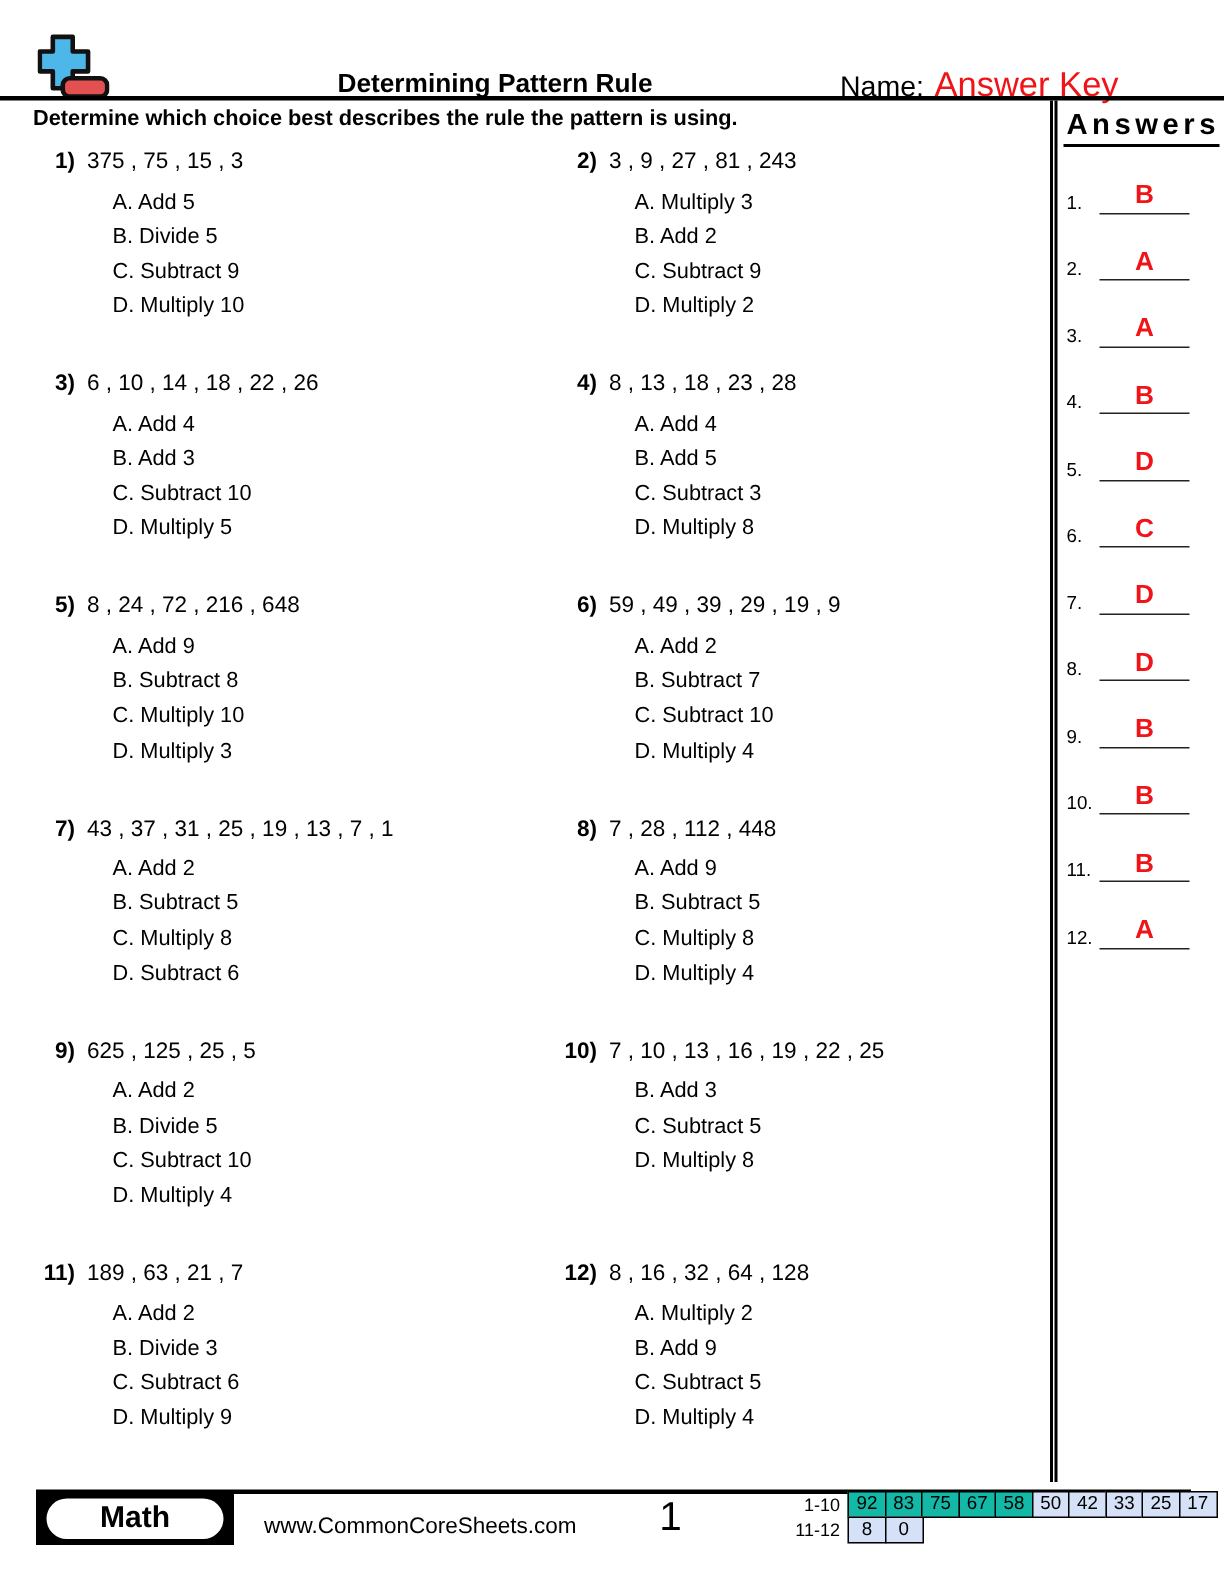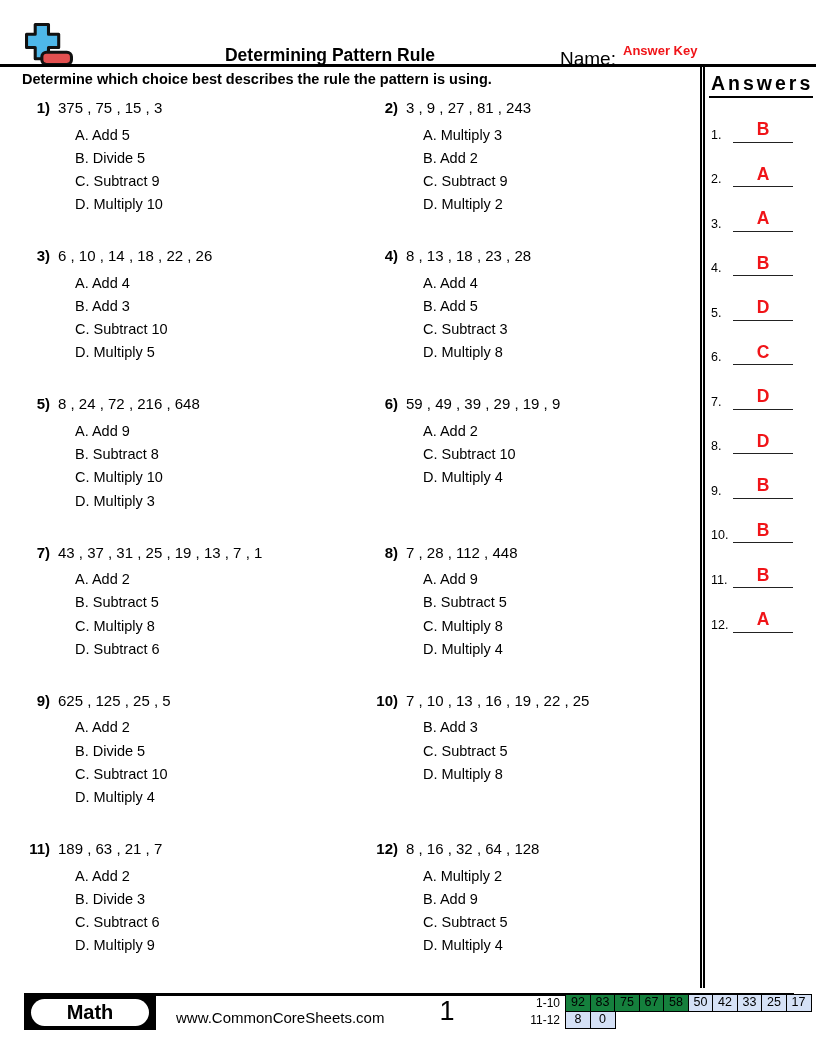--- a/index.html
+++ b/index.html
@@ -17,21 +17,21 @@
     --logo-blue: #4eb7e9;
     --logo-red: #e35050;
   }
 
   
   .logo { position: absolute; left: 25px; top: 22px; width: 48px; height: 45px; }
   .logo .plus { fill: var(--logo-blue); stroke: #111; stroke-width: 3; stroke-linejoin: round; }
   .logo .minus { fill: var(--logo-red); stroke: #111; stroke-width: 3; }
   .title { position: absolute; left: 0; top: 45px; width: 660px; text-align: center; font-size: 17.5px; font-weight: bold; }
   .name-label { position: absolute; left: 560px; top: 48px; font-size: 19px; }
-  .answer-key { position: absolute; left: 623px; top: 43px; font-size: 13px; font-weight: 700; color: var(--red); }
+  .answer-key { position: absolute; left: 623px; top: 43px; font-size: 23px; font-weight: 400; color: var(--red); }
   .header-rule { position: absolute; left: 0; top: 64px; width: 816px; height: 3px; background: #000; }
   .instruction { position: absolute; left: 22px; top: 71px; width: 670px; font-size: 14.5px; font-weight: 700; }
 
   
   #questions-area {
     position: absolute; left: 24px; top: 96px; width: 672px;
     display: grid; grid-template-columns: 348px 324px; grid-auto-rows: 148.2px;
   }
   .q-line { display: flex; margin-top: 3px; }
   .q-num { width: 26px; min-width: 26px; text-align: right; font-weight: 700; font-size: 15px; }
@@ -67,21 +67,21 @@
   .url { position: absolute; left: 176px; top: 1009px; font-size: 15px; }
   .page-num { position: absolute; left: 397px; top: 996px; width: 100px; text-align: center; font-size: 27px; }
 
   .score { position: absolute; left: 504px; top: 994px; }
   .score-row { display: flex; }
   .score-row.r2 { margin-top: -1.5px; }
   .score-label { width: 56px; min-width: 56px; text-align: right; padding-right: 5px; font-size: 12px; line-height: 18px; }
   .score-cell {
     width: 26px; min-width: 26px; height: 18px; box-sizing: border-box;
     border: 1.5px solid #000; margin-left: -1.5px;
-    text-align: center; font-size: 12.5px; line-height: 15px; background: #15803d;
+    text-align: center; font-size: 12.5px; line-height: 15px; background: #14b8a6;
   }
   .score-cell:first-of-type { margin-left: 0; }
   .score-cell.hl { background: var(--hl); }
 </style>
 </head>
 <body>
 
 <svg class="logo" viewBox="0 0 47 42">
   <path class="plus" d="M10 1.5 L23 1.5 L23 11 L33 11 L33 24 L23 24 L23 35 L10 35 L10 24 L1.5 24 L1.5 11 L10 11 Z"></path>
   <rect class="minus" x="16.5" y="28.5" width="29" height="12" rx="4.5"></rect>
@@ -159,20 +159,21 @@
     </div>
   </div>
 
   <div class="q">
     <div class="q-line">
       <span class="q-num">6)</span>
       <span class="q-seq">59 , 49 , 39 , 29 , 19 , 9</span>
     </div>
     <div class="q-opts">
       <div class="opt">A. Add 2</div>
+      <div class="opt">B. Subtract 7</div>
       <div class="opt">C. Subtract 10</div>
       <div class="opt">D. Multiply 4</div>
     </div>
   </div>
 
   <div class="q">
     <div class="q-line">
       <span class="q-num">7)</span>
       <span class="q-seq">43 , 37 , 31 , 25 , 19 , 13 , 7 , 1</span>
     </div>

